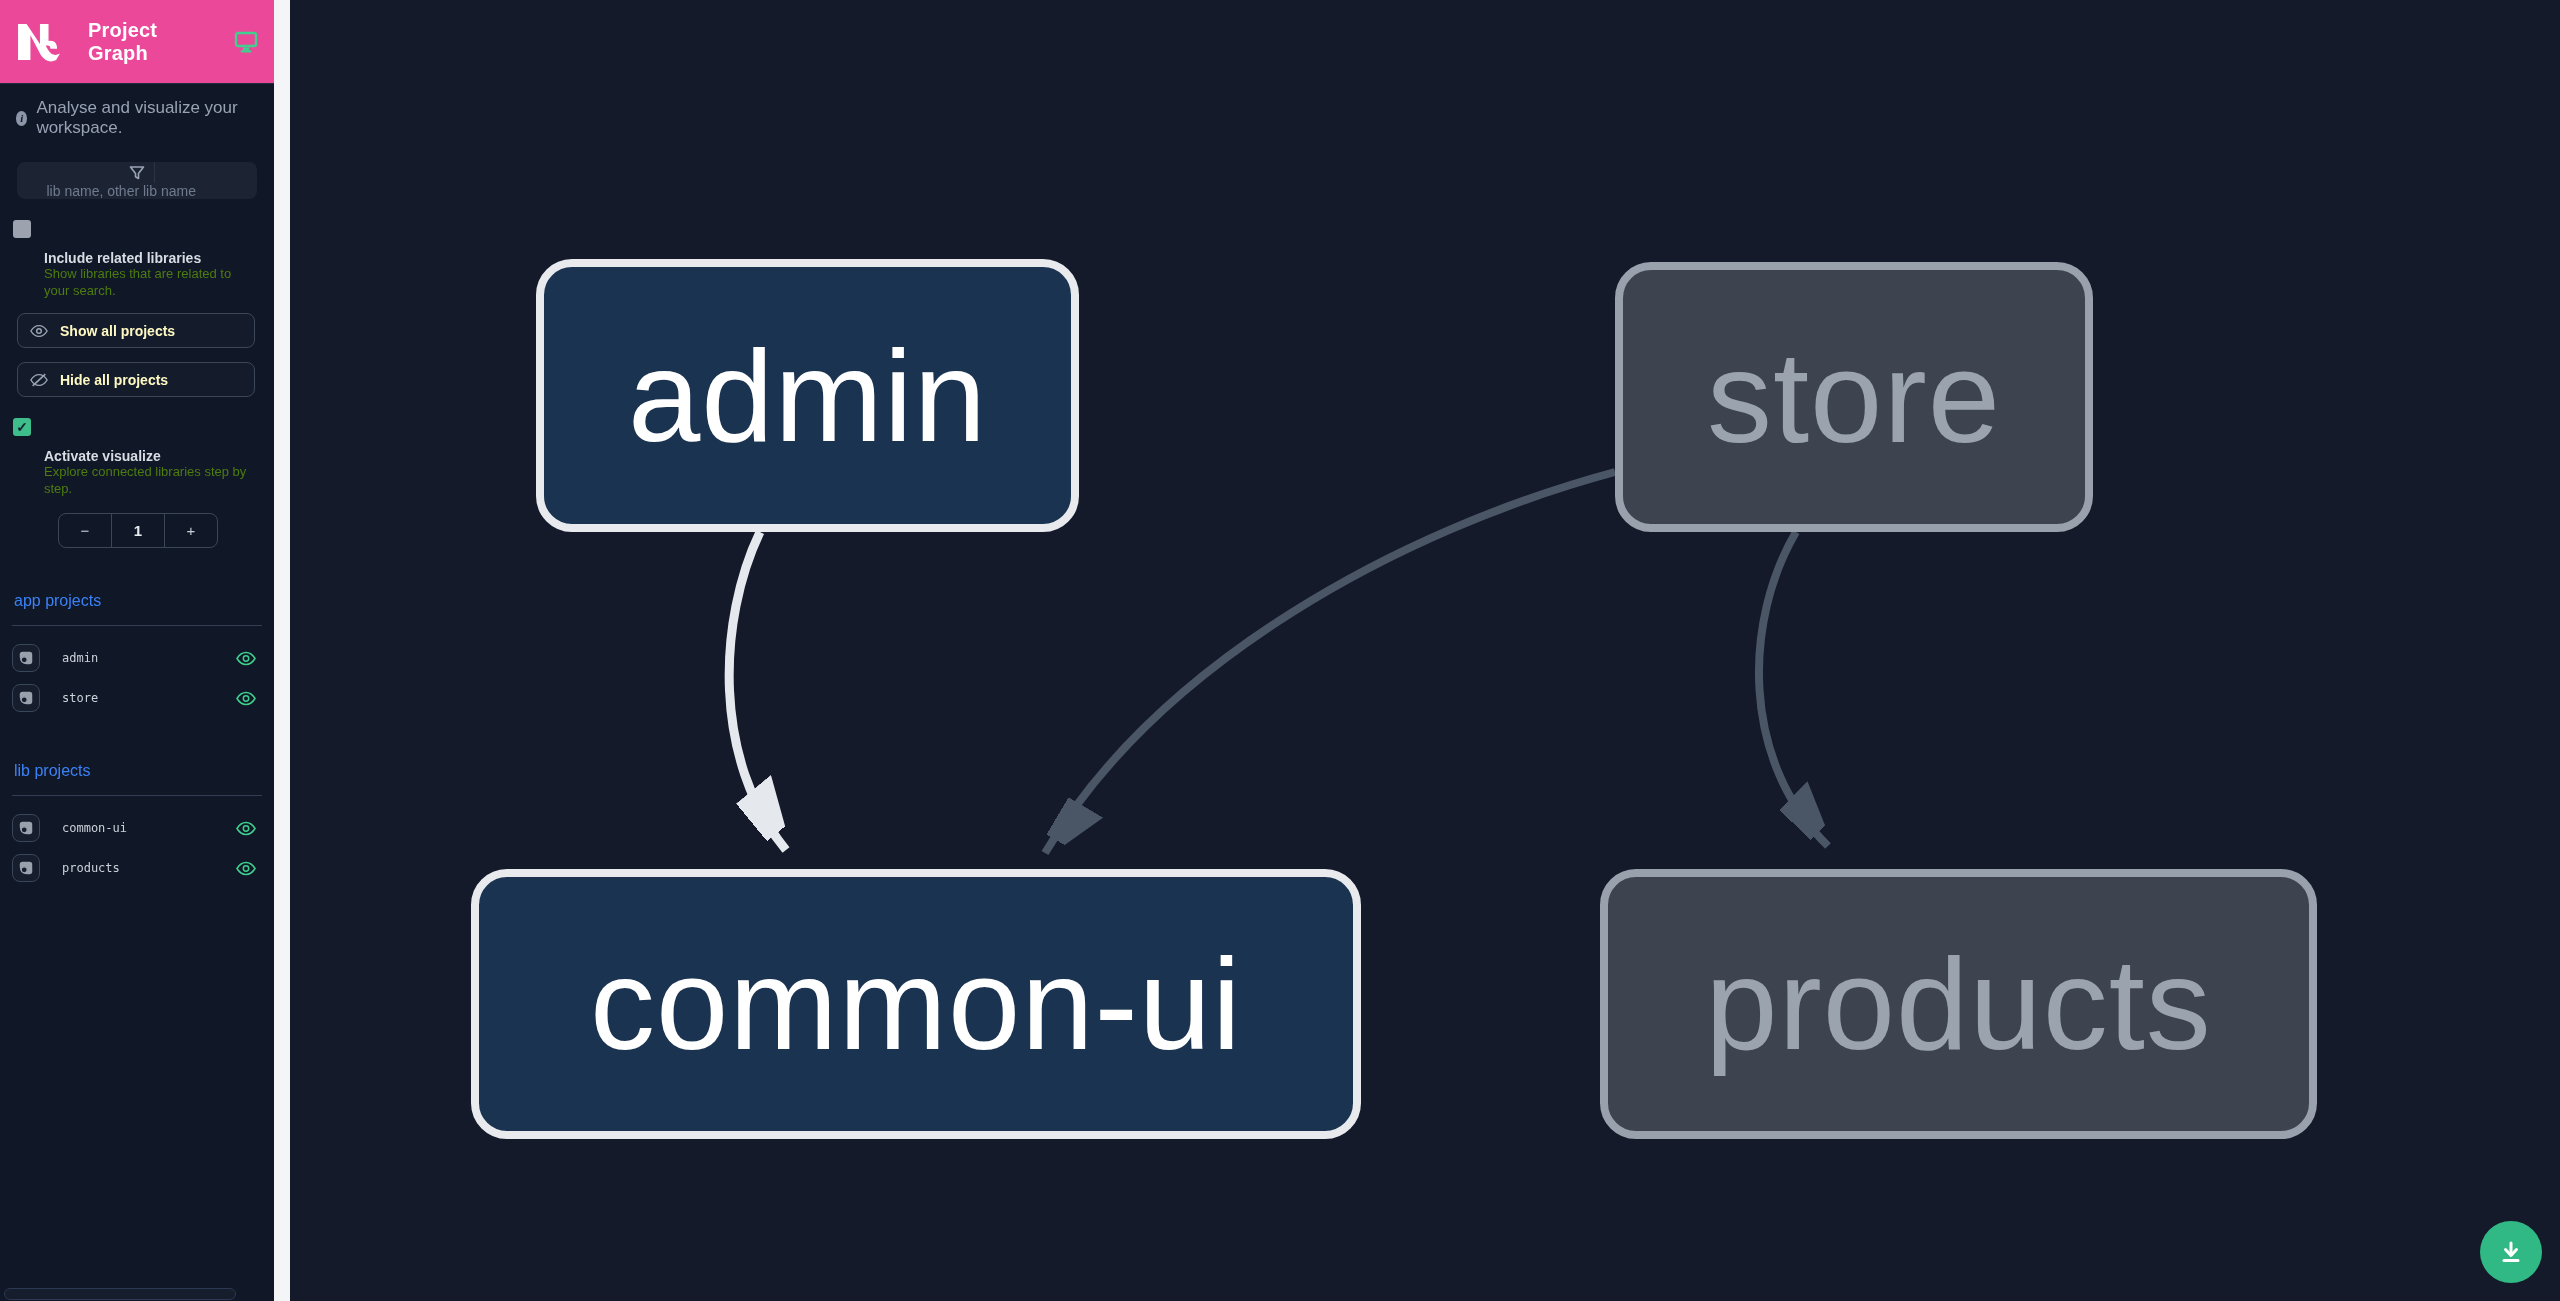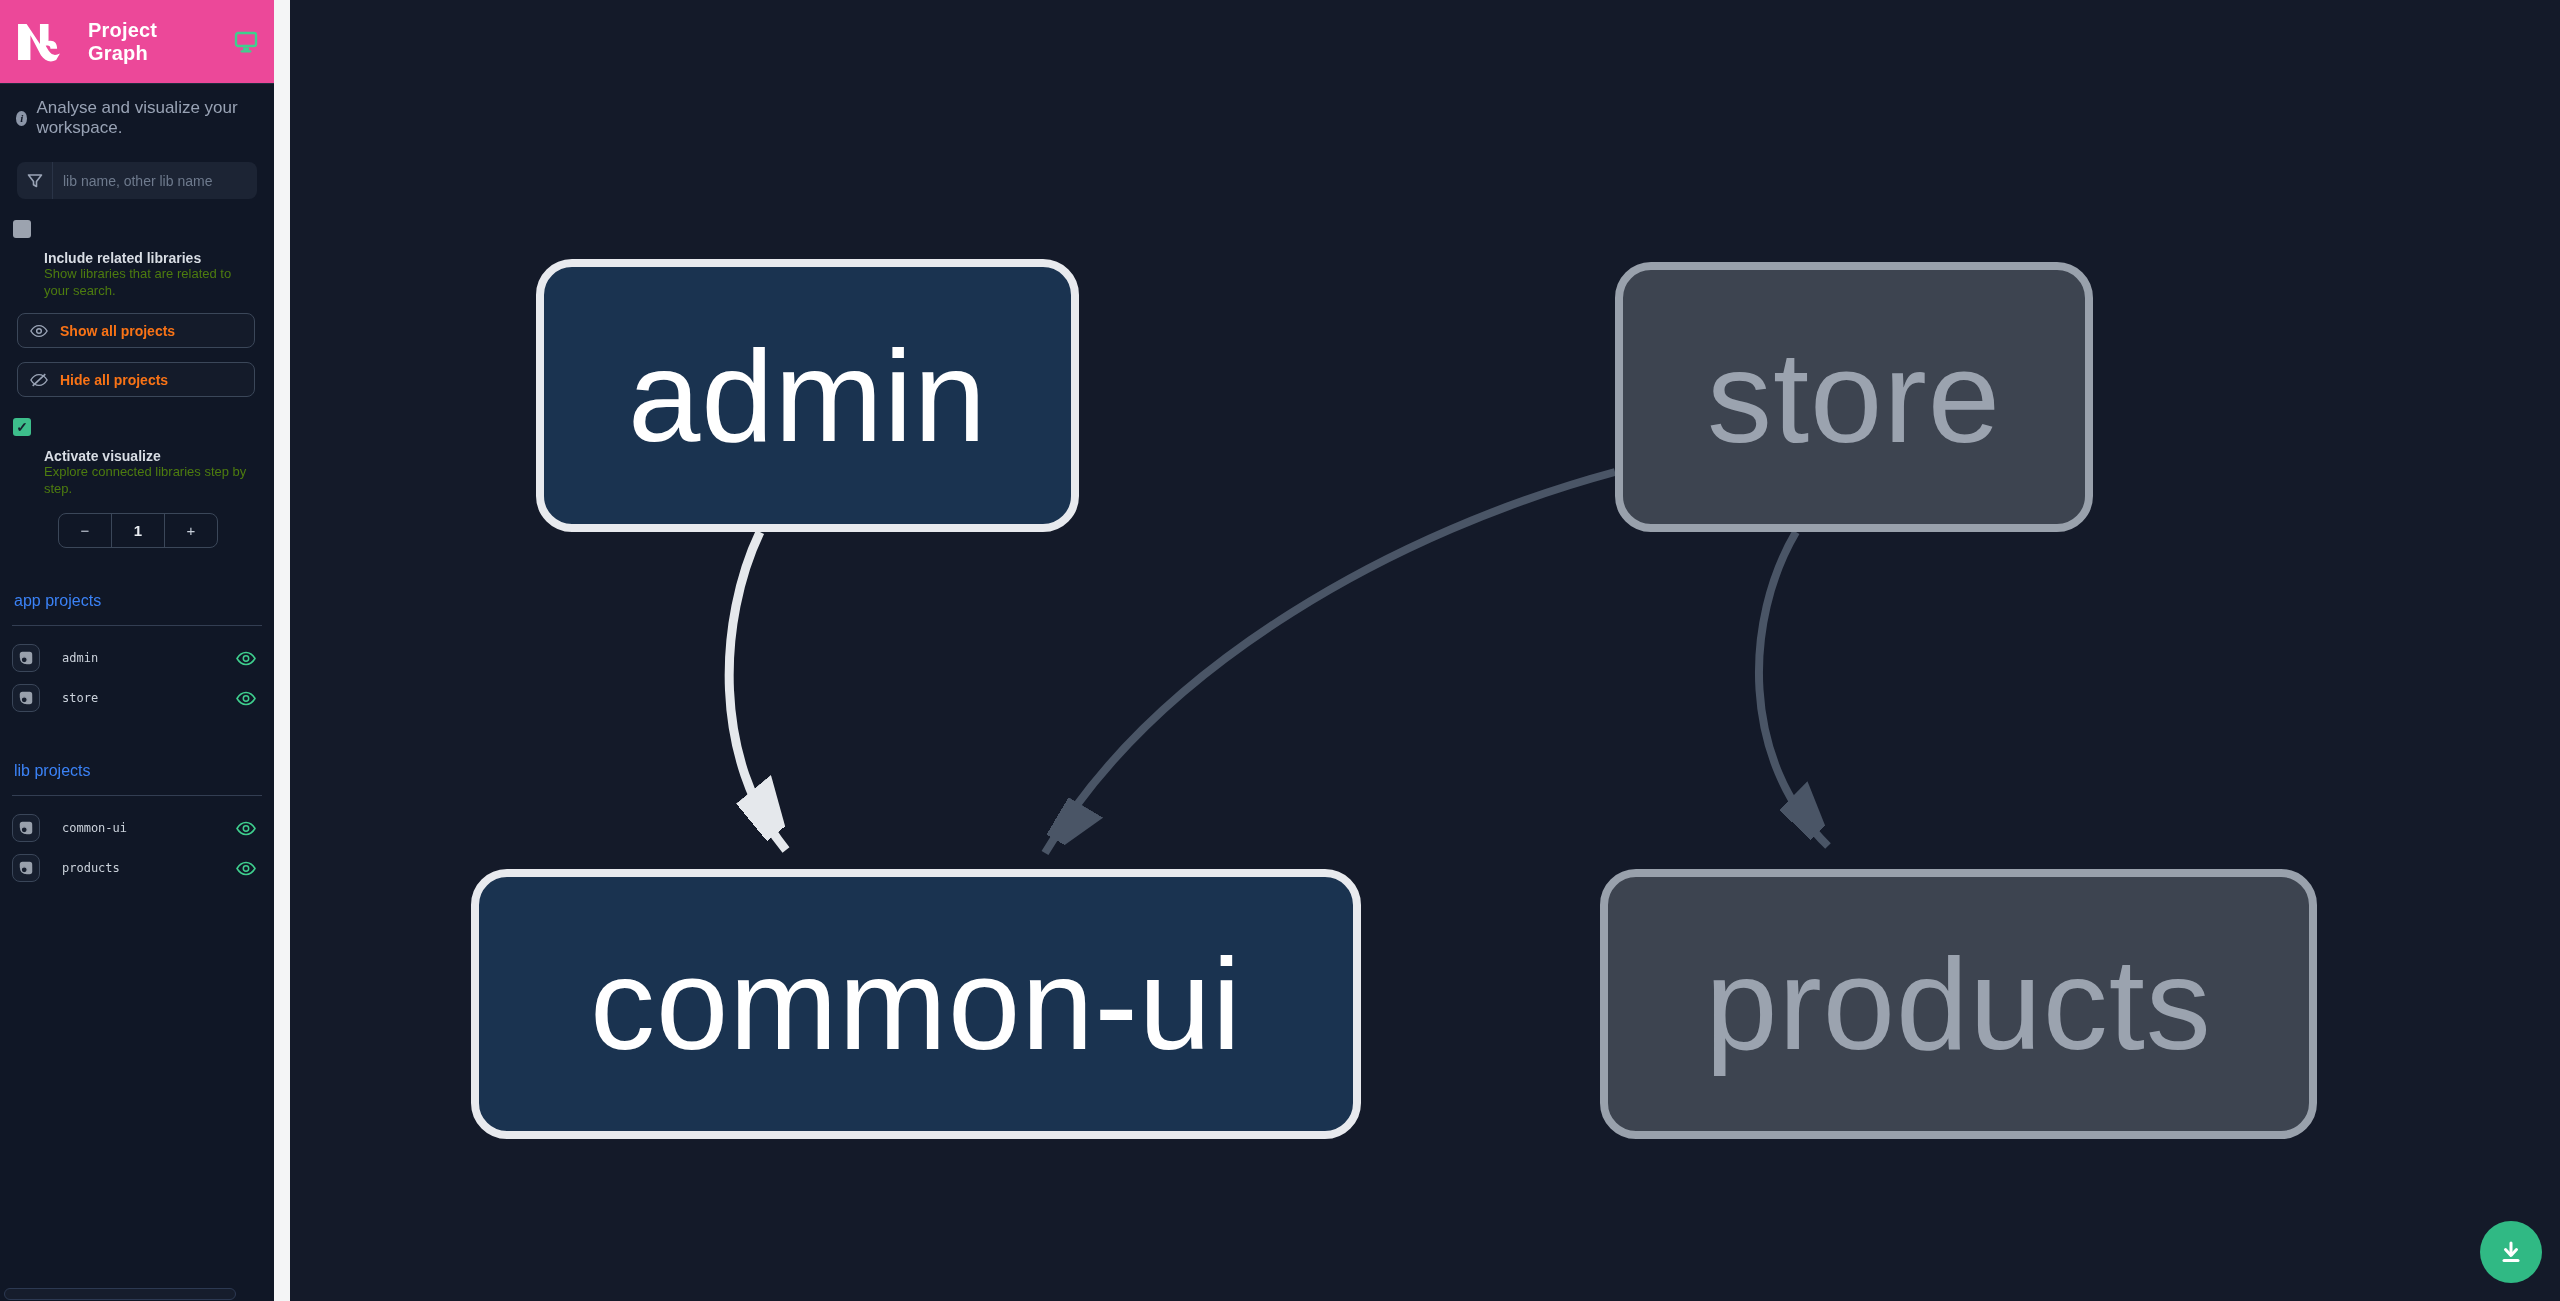--- a/index.html
+++ b/index.html
@@ -15,38 +15,38 @@
   .side-title { font-size:20px; font-weight:bold; color:#FFFFFF; margin-left:26px; letter-spacing:.2px; }
   .monitor-icon { margin-left:18px; display:flex; }
 
   .info-row { display:flex; align-items:center; gap:9px; padding:14px 16px 6px 16px; }
   .info-text { font-size:17px; color:#98A2B4; }
   .info-badge { width:15px; height:15px; border-radius:50%; background:#8C96A8; color:#101726;
                 font-size:11px; font-weight:bold; display:flex; align-items:center; justify-content:center;
                 font-family:"Liberation Serif", serif; font-style:italic; }
 
   .search-wrap { margin:18px 17px 0 17px; height:37px; background:#1C2434; border-radius:8px;
-                 display:flex; align-items:center; }
+                 display:flex; align-items:center;flex-direction:column; }
   .search-icon-cell { width:36px; height:100%; display:flex; align-items:center; justify-content:center;
                       border-right:1px solid #2A3447; }
   .search-input { flex:1; background:transparent; border:none; outline:none; color:#E3E7ED;
                   font-size:14px; padding:0 10px; font-family:"Liberation Sans", sans-serif; }
   .search-input::placeholder { color:#6E7A8D; }
 
   .opt { display:flex; padding:20px 16px 0 13px; gap:13px; }
   .opt .box { width:18px; height:18px; border-radius:3px; flex:0 0 auto; margin-top:1px;
               display:flex; align-items:center; justify-content:center; font-size:14px; font-weight:bold; }
   .opt .txt { line-height:1; }
   .opt .lbl { font-size:14px; font-weight:bold; color:#D8DDE4;margin-top:32px; }
   .opt .sub { font-size:13px; color:#4d7c0f; line-height:17px; margin-top:0; }
 
   .side-btn { margin:14px 17px 0 17px; height:35px; width:238px; border:1px solid #3B4759;
               border-radius:8px; background:rgba(255,255,255,.02); display:flex; align-items:center;
               gap:12px; padding:0 12px; cursor:pointer; }
-  .side-btn span { font-size:14px; font-weight:bold; color:#f97316; }
+  .side-btn span { font-size:14px; font-weight:bold; color:#fef9c3; }
   .btns { margin-top:8px; }
 
   .counter { margin:16px 0 0 58px; width:160px; height:35px; border:1px solid #3B4759;
              border-radius:8px; display:flex; overflow:hidden; }
   .counter > div { flex:1; display:flex; align-items:center; justify-content:center;
                    font-size:15px; color:#C8CFDA; }
   .counter > div + div { border-left:1px solid #3B4759; }
   .counter .val { font-weight:bold; color:#E8ECF1; }
 
   .sections { margin-top:44px; }

